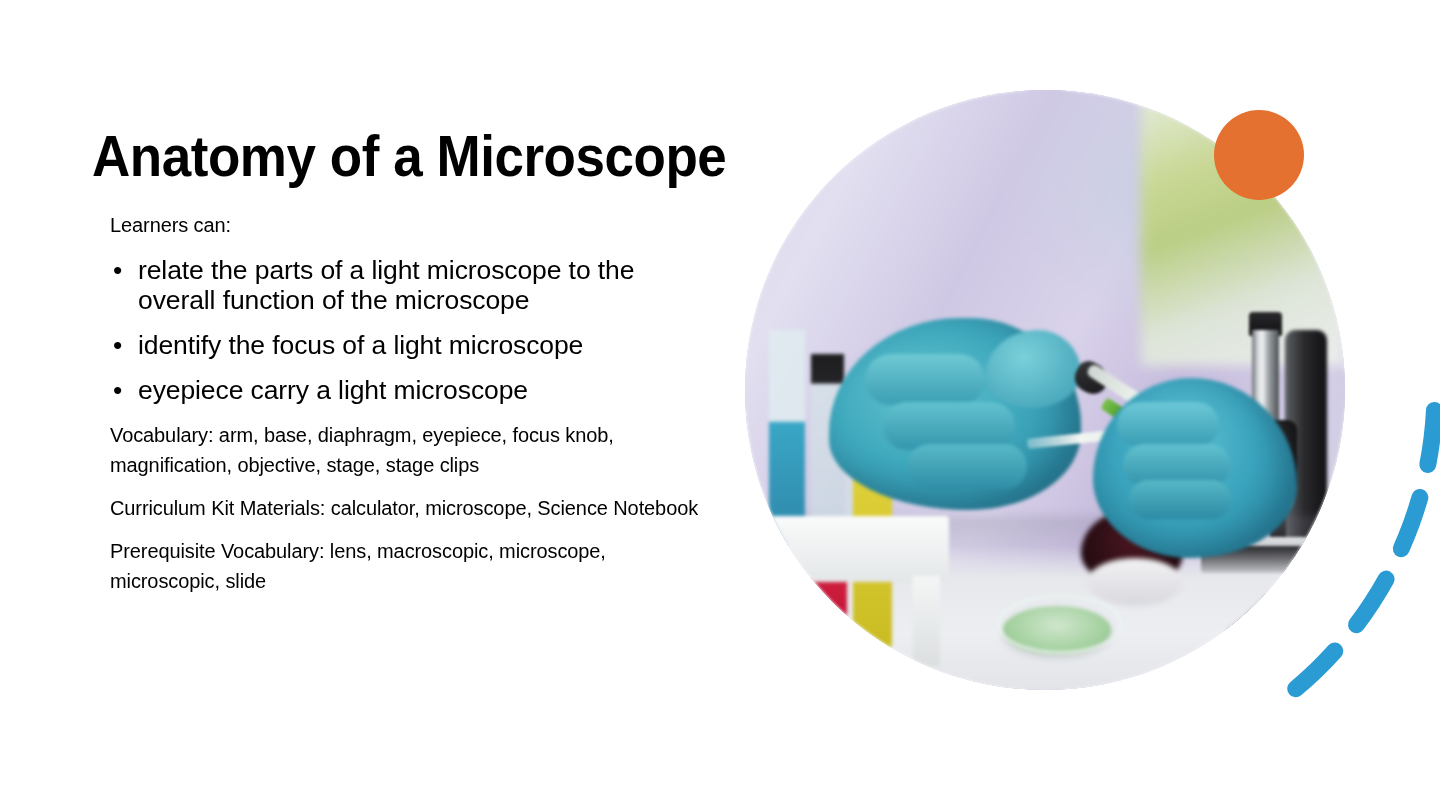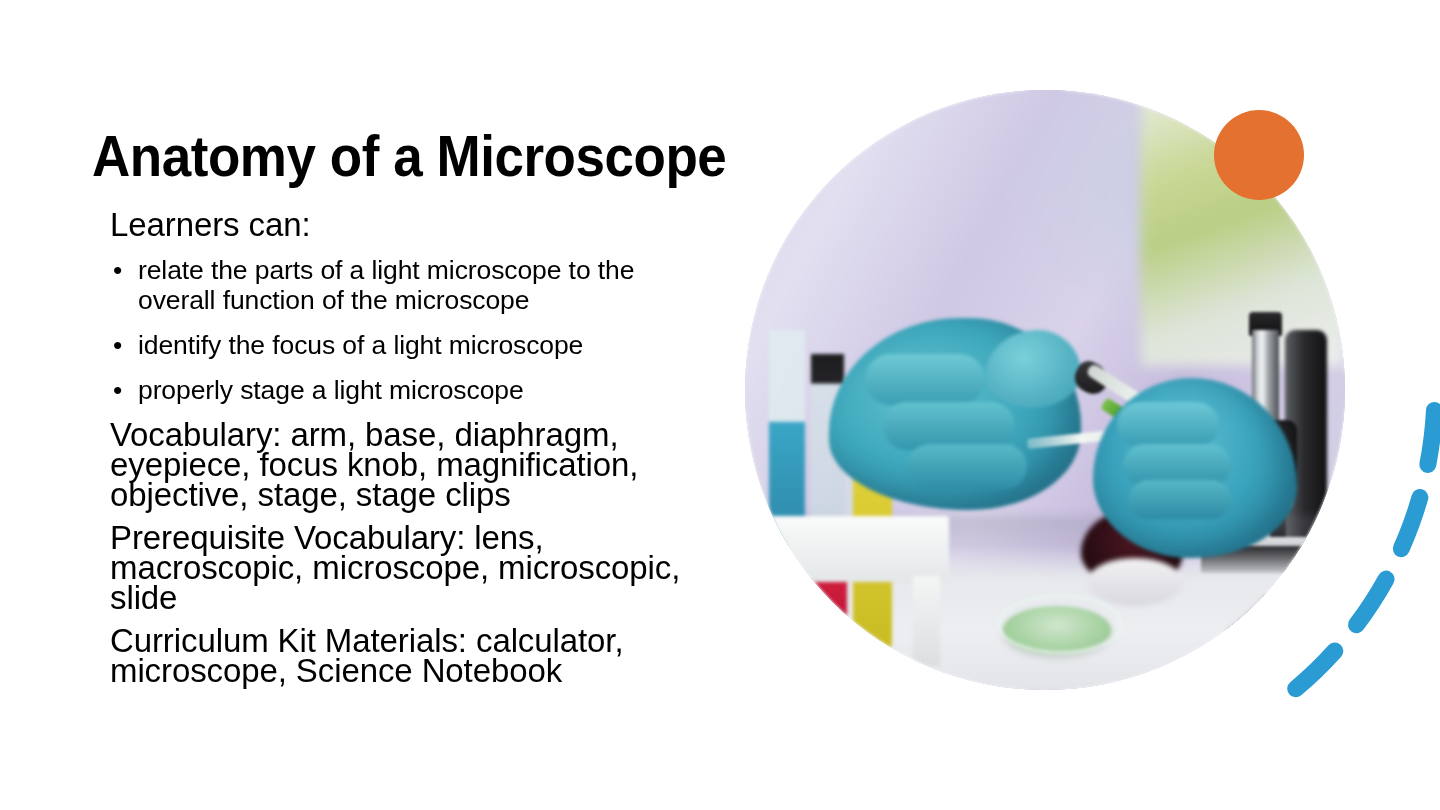--- a/index.html
+++ b/index.html
@@ -46,21 +46,21 @@
     transform-origin: left center;
   }
 
   #body-block {
     margin-top: 22px;
     margin-left: 18px;
     width: 600px;
   }
 
   .para {
-    font-size: 33px;
+    font-size: 20px;
     line-height: 30px;
     color: #000000;
     margin: 0 0 13px 0;
     letter-spacing: -0.1px;
   }
 
   .para.lead {
     margin-bottom: 15px;
   }
 
@@ -318,29 +318,29 @@
         <li>
           <span class="bullet-dot">•</span>
           <span>relate the parts of a light microscope to the overall function of the microscope</span>
         </li>
         <li>
           <span class="bullet-dot">•</span>
           <span>identify the focus of a light microscope</span>
         </li>
         <li>
           <span class="bullet-dot">•</span>
-          <span>properly stage a light microscope</span>
+          <span>eyepiece carry a light microscope</span>
         </li>
       </ul>
 
       <p class="para">Vocabulary: arm, base, diaphragm, eyepiece, focus knob, magnification, objective, stage, stage clips</p>
 
+      <p class="para">Curriculum Kit Materials: calculator, microscope, Science Notebook</p>
+
       <p class="para">Prerequisite Vocabulary: lens, macroscopic, microscope, microscopic, slide</p>
-
-      <p class="para">Curriculum Kit Materials: calculator, microscope, Science Notebook</p>
 
     </div>
   </div>
 
   <div id="photo-circle">
     <div id="photo-art">
       <div class="pl coat"></div>
       <div class="pl window"></div>
 
       <div class="pl ms-arm"></div>

